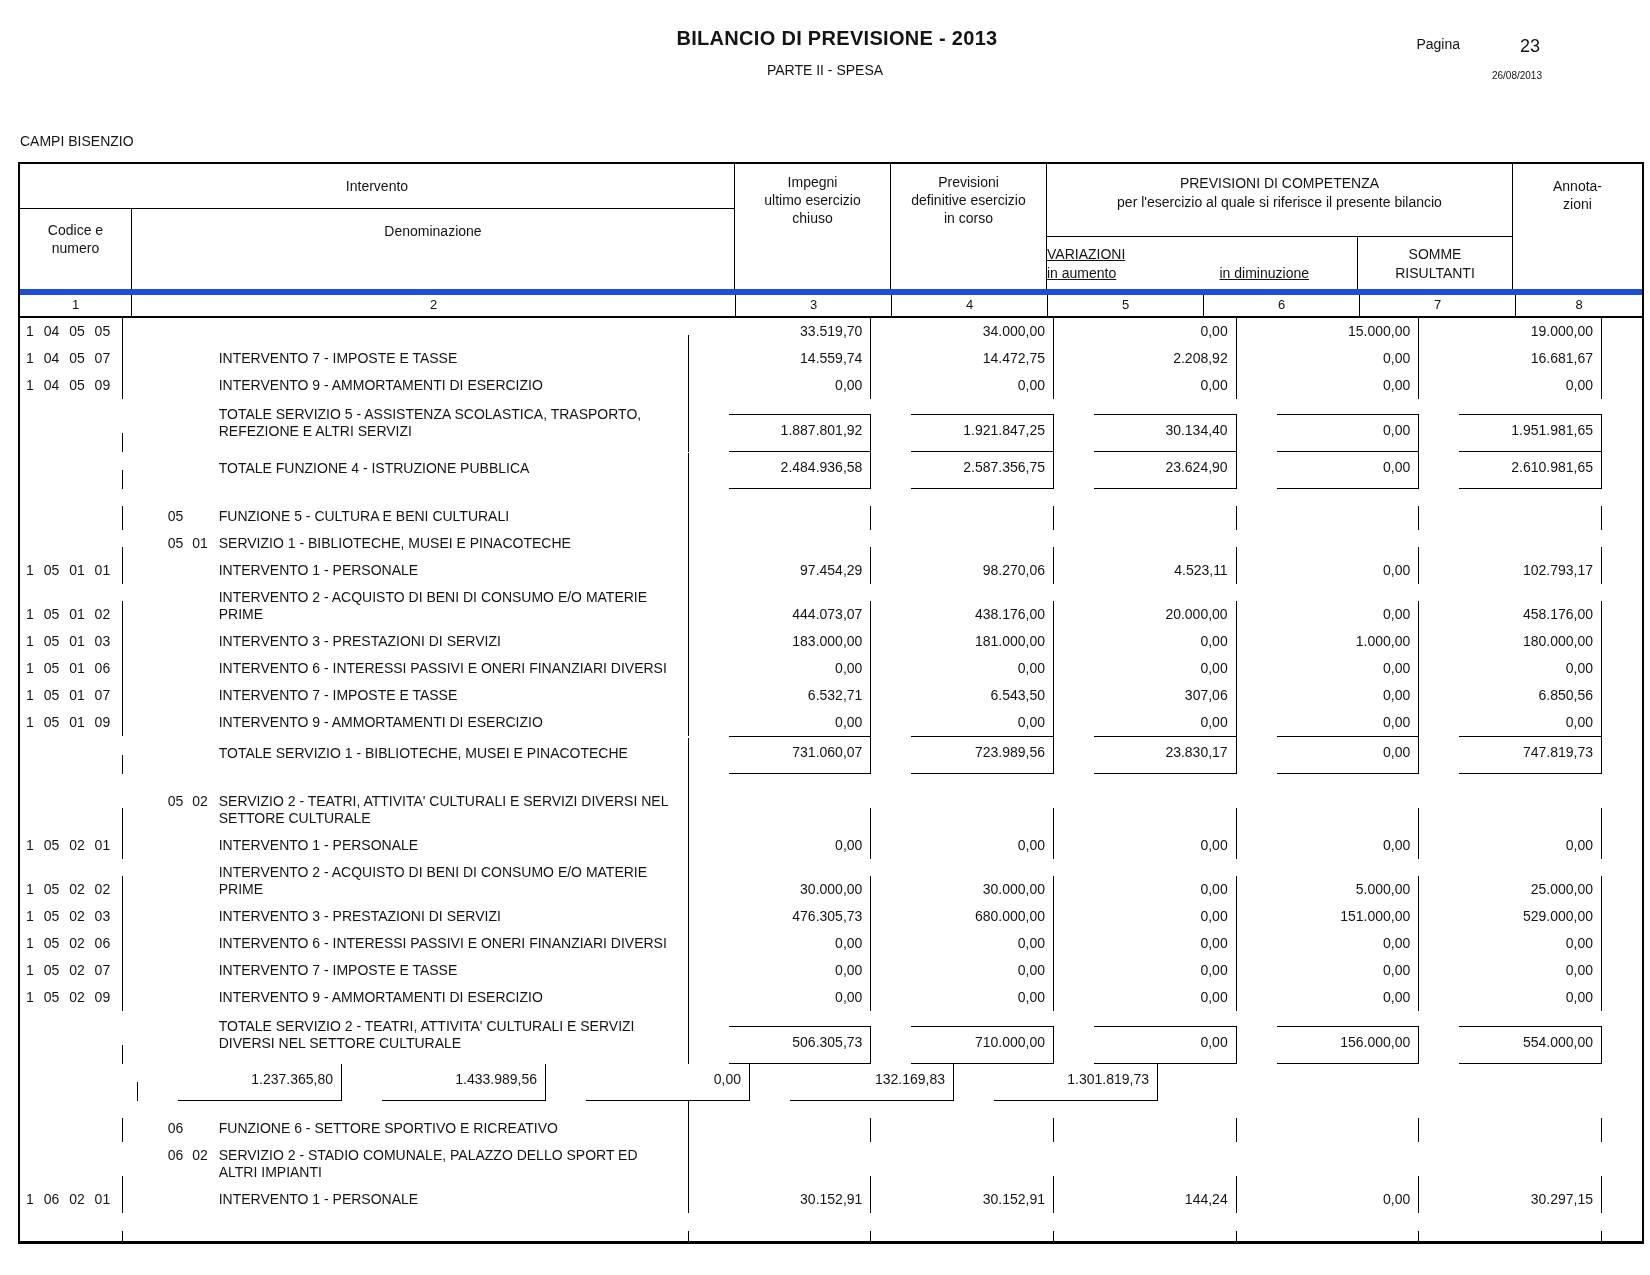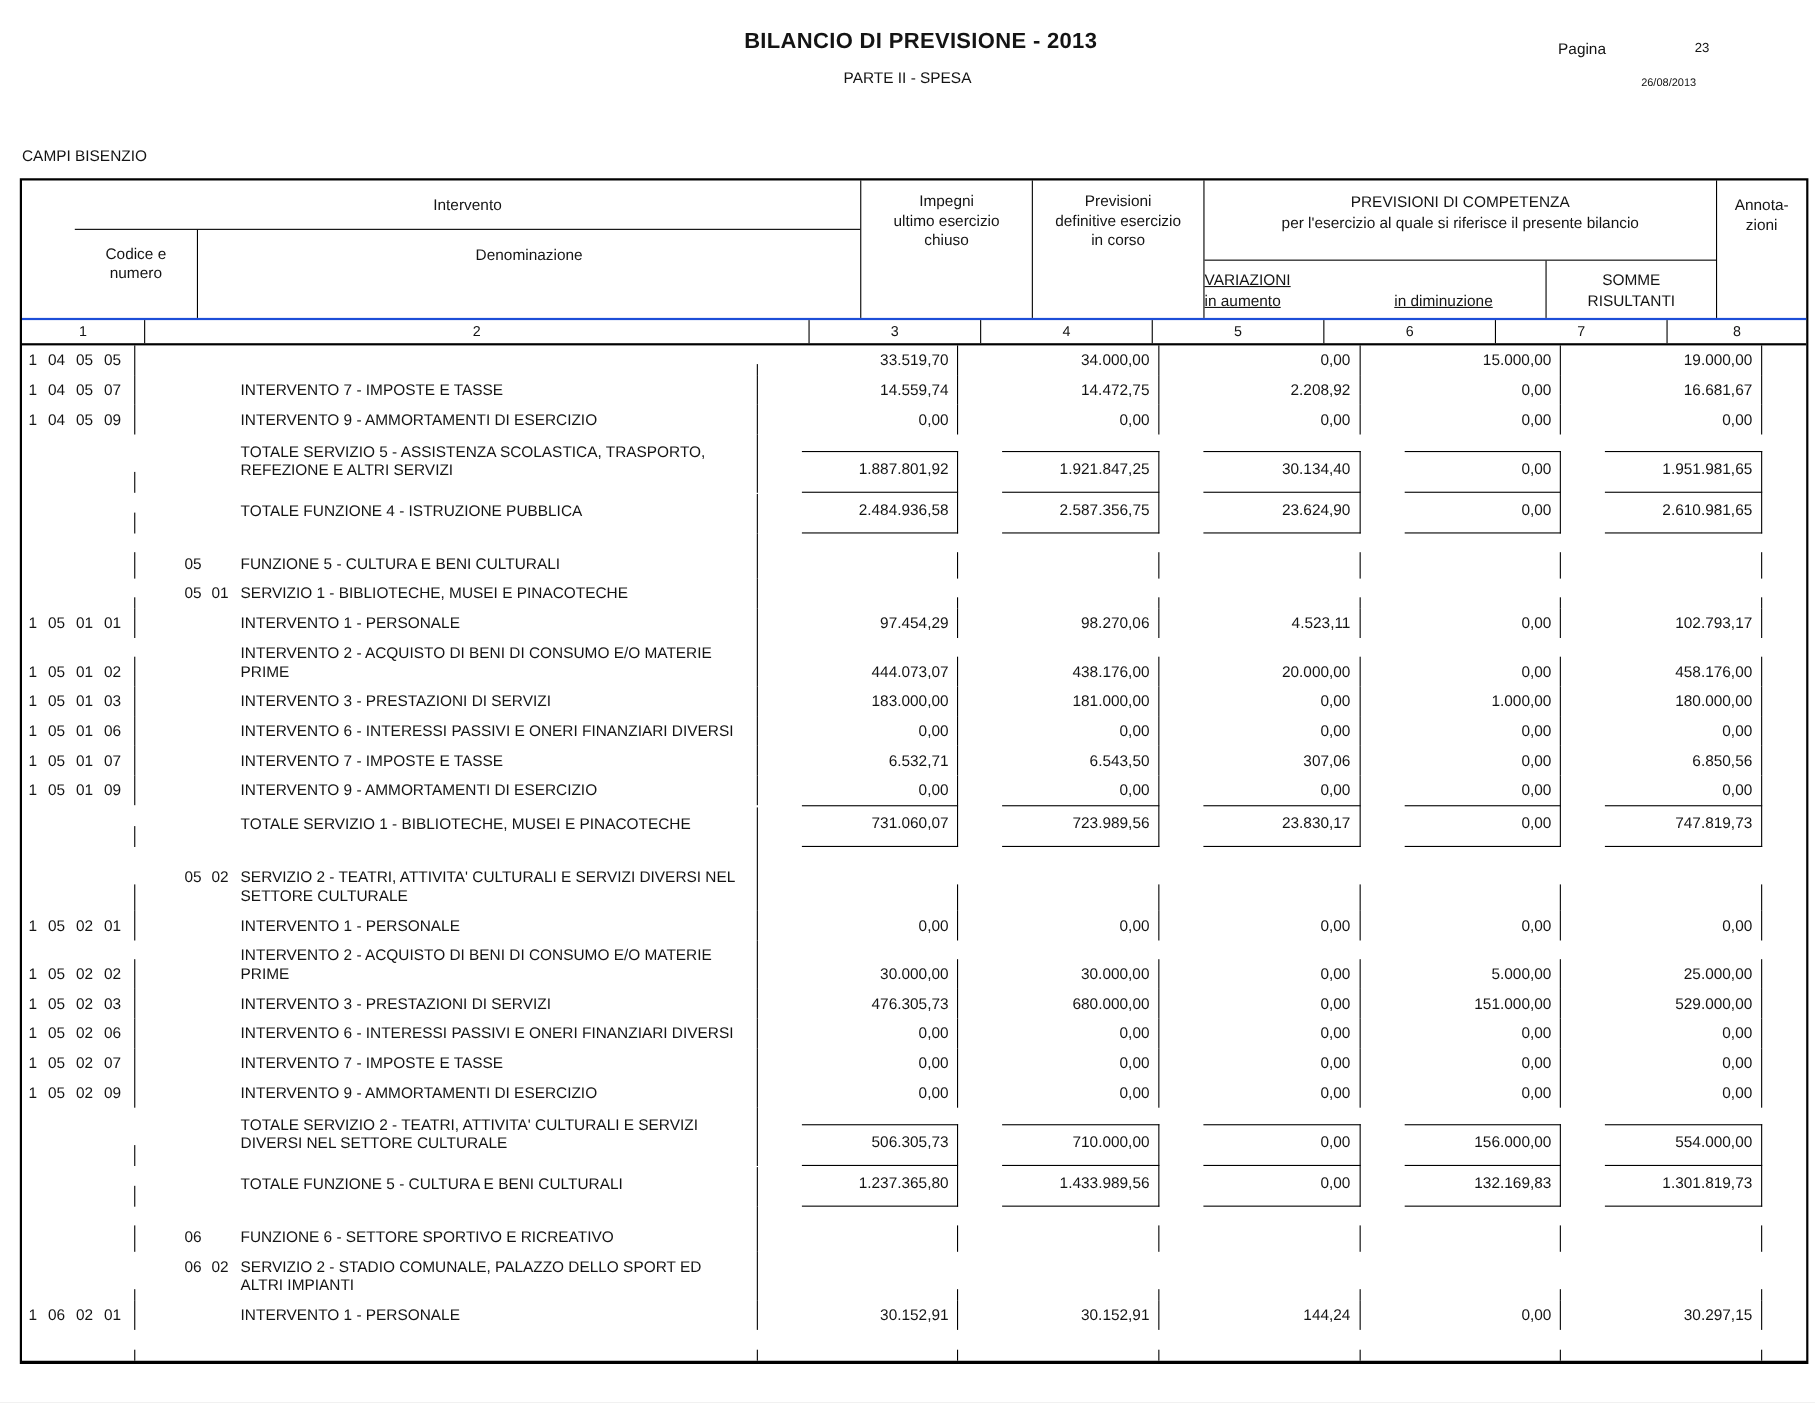--- a/index.html
+++ b/index.html
@@ -4,30 +4,30 @@
 <style>
   html,body { margin:0; padding:0; background:#e8e8e8; }
   .page {
     width:1650px; height:1275px; background:#ffffff; position:relative;
     font-family:"Liberation Sans", sans-serif; color:#141414; overflow:hidden;
   }
   .doc-title { position:absolute; top:27px; left:0; right:0; text-align:center;
     font-weight:bold; font-size:20px; letter-spacing:0.3px;margin-left:24px; }
   .doc-subtitle { position:absolute; top:62px; left:0; right:0; text-align:center; font-size:14px; }
   .pagina-label { position:absolute; top:36px; right:190px; font-size:14px; }
-  .pagina-num { position:absolute; top:36px; right:96px; font-size:12px; }
+  .pagina-num { position:absolute; top:36px; right:110px; font-size:18px; }
   .doc-date { position:absolute; top:70px; right:108px; font-size:10px; }
   .entity { position:absolute; top:133px; left:20px; font-size:14px; }
 
   .btable { position:absolute; top:162px; left:18px; width:1622px;
     border:2px solid #000; border-bottom-width:3px; font-size:14px; }
   .pre { white-space:pre-line; }
 
   
-  .thead { display:flex; height:125px; border-bottom:2px solid #1d4ed8;padding-left:48px; }
+  .thead { display:flex; height:125px; border-bottom:6px solid #1d4ed8; }
   .h-left { width:714px; border-right:1px solid #000; display:flex; flex-direction:column; }
   .h-intervento { height:44px; border-bottom:1px solid #000; display:flex; align-items:center; justify-content:center; }
   .h-left-sub { flex:1; display:flex; }
   .h-codice { width:111px; border-right:1px solid #000; text-align:center; padding-top:12px; line-height:18px; }
   .h-denominazione { flex:1; text-align:center; padding-top:14px; }
   .h-impegni, .h-previsioni { width:155px; border-right:1px solid #000; text-align:center; padding-top:9px; line-height:18px; }
   .h-comp { width:465px; border-right:1px solid #000; display:flex; flex-direction:column; }
   .h-comp-top { height:62px; border-bottom:1px solid #000; text-align:center; padding-top:10px; line-height:19px; }
   .h-comp-sub { flex:1; display:flex; }
   .h-variazioni { width:310px; border-right:1px solid #000; padding-top:8px; line-height:19px;text-decoration:underline; }
@@ -402,24 +402,20 @@
           </div>
           <div class="cell val">506.305,73</div>
           <div class="cell val">710.000,00</div>
           <div class="cell val">0,00</div>
           <div class="cell val">156.000,00</div>
           <div class="cell val">554.000,00</div>
           <div class="cell annot"></div>
         </div>
         <div class="row totale rule-bottom tot">
           <div class="cell code"></div>
-          <div class="cell denom">
-            <span class="seccode"></span>
-            <span class="lbl">TOTALE FUNZIONE 5 - CULTURA E BENI CULTURALI</span>
-          </div>
           <div class="cell val">1.237.365,80</div>
           <div class="cell val">1.433.989,56</div>
           <div class="cell val">0,00</div>
           <div class="cell val">132.169,83</div>
           <div class="cell val">1.301.819,73</div>
           <div class="cell annot"></div>
         </div>
         <div class="row funzione gap">
           <div class="cell code"></div>
           <div class="cell denom">

